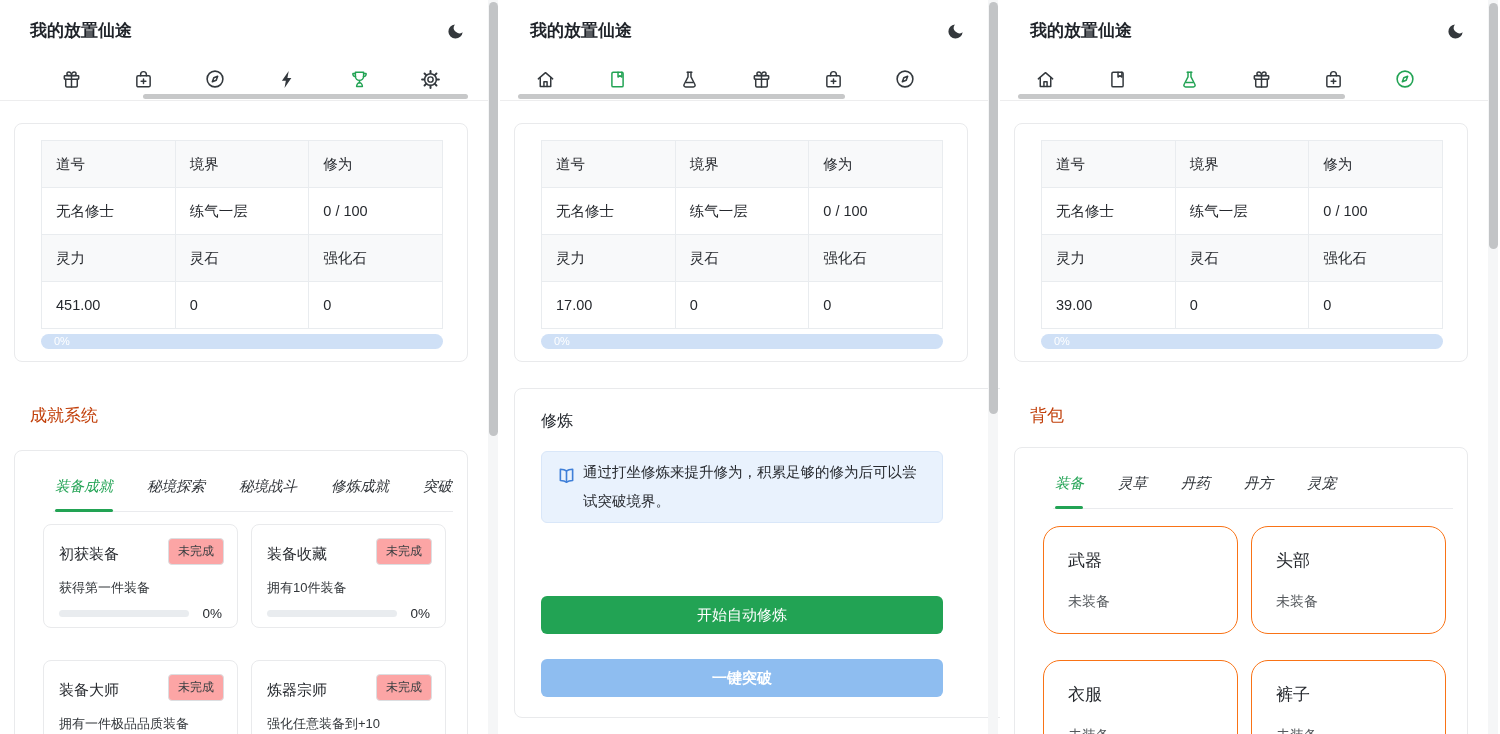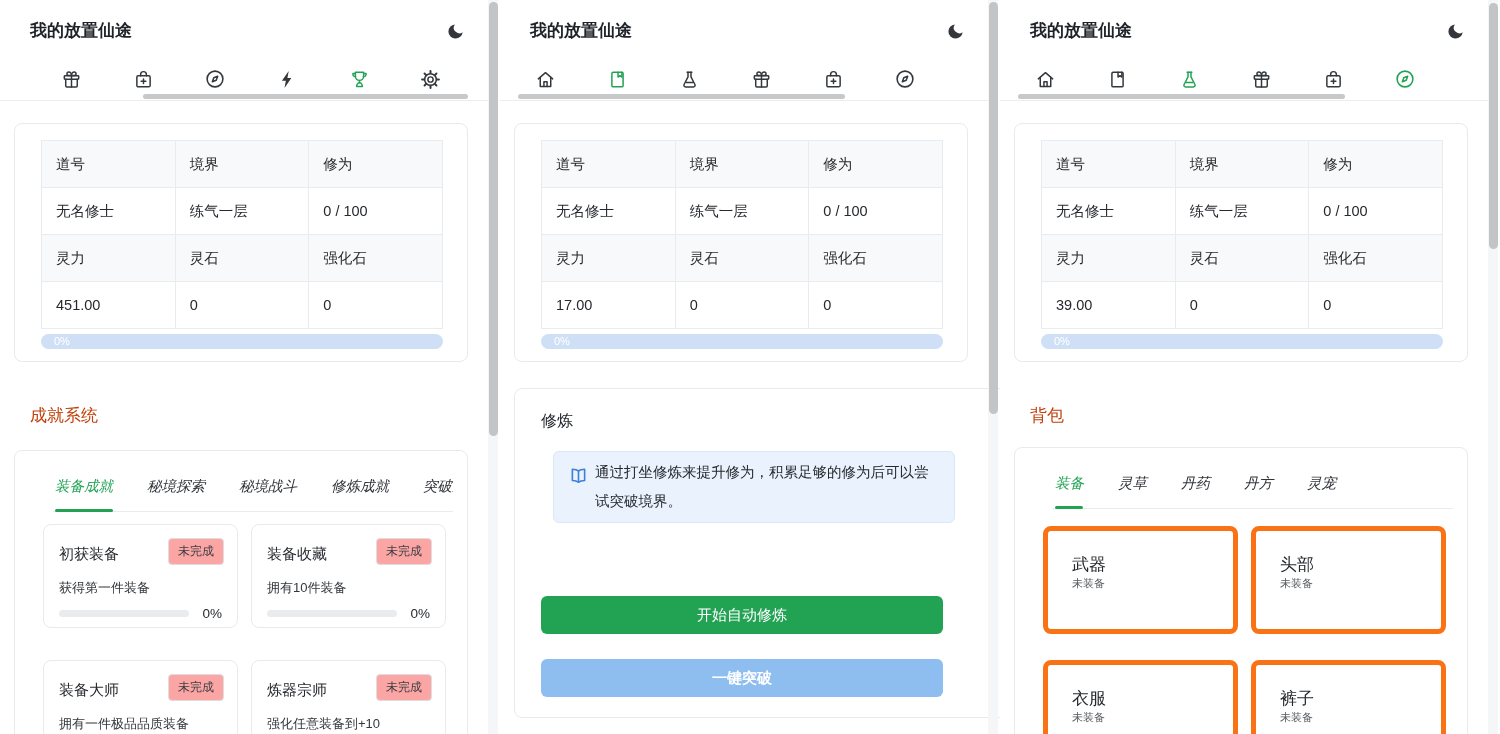--- a/index.html
+++ b/index.html
@@ -44,34 +44,34 @@
   .ach-item{border:1px solid #e9eaec;border-radius:8px;height:104px;box-sizing:border-box;padding:13px 13px 0 15px;position:relative;}
   .ach-name{font-size:15px;font-weight:500;margin-top:7px;color:#26292e;}
   .badge{position:absolute;right:13px;top:13px;border:1px solid #dcdee1;border-radius:4px;font-size:12px;color:#3c4043;padding:4px 9px;background:#fca5a5;}
   .ach-desc{font-size:13px;margin-top:15px;color:#33373b;}
   .ach-prog{display:flex;align-items:center;gap:13px;margin-top:9px;padding-right:2px;}
   .ach-track{flex:1;height:7px;background:#e9ecef;border-radius:4px;}
   .ach-pct{font-size:13.5px;color:#26292e;}
 
   .cult-card{left:14px;top:388px;width:498px;height:330px;}
   .cult-title{position:absolute;left:26px;top:22px;font-size:16px;font-weight:500;color:#1f2329;}
-  .info-box{position:absolute;left:26px;top:62px;width:402px;height:72px;background:#e9f2fd;border:1px solid #d9e7f9;border-radius:6px;box-sizing:border-box;margin-left:12px;}
+  .info-box{position:absolute;left:26px;top:62px;width:402px;height:72px;background:#e9f2fd;border:1px solid #d9e7f9;border-radius:6px;box-sizing:border-box;}
   .info-icon{position:absolute;left:13px;top:13px;}
   .info-text{position:absolute;left:41px;top:6px;right:12px;font-size:14.5px;line-height:29px;color:#26292e;}
   .btn{position:absolute;left:26px;width:402px;height:38px;border-radius:6px;color:#fff;font-size:15px;font-weight:500;
        display:flex;align-items:center;justify-content:center;cursor:pointer;}
   .btn-green{background:#22a354;}
   .btn-blue{background:#8ebdf0;font-weight:bold;}
   .b1{top:148px}.b2{top:207px}.b3{top:270px}
 
   .bag-card{left:14px;top:447px;width:454px;height:380px;}
   .equip-grid{position:absolute;left:28px;top:78px;display:grid;grid-template-columns:195px 195px;column-gap:13px;row-gap:26px;}
-  .equip-item{border:5px solid #f97316;border-radius:8px;height:108px;box-sizing:border-box;padding:22px 24px;}
+  .equip-item{border:1px solid #f97316;border-radius:17px;height:108px;box-sizing:border-box;padding:22px 24px;}
   .equip-name{font-size:17px;font-weight:500;color:#26292e;}
-  .equip-status{font-size:11px;color:#55595d;}
+  .equip-status{font-size:14px;color:#55595d;margin-top:21px;}
 
   .vtrack{position:absolute;left:488px;top:0;width:10px;height:734px;background:#f5f6f7;}
   .vthumb{position:absolute;left:0.5px;width:9px;background:#c2c4c6;border-radius:5px;cursor:pointer;}
   #p1 .vthumb{top:2px;height:434px}
   #p2 .vthumb{top:2px;height:412px}
   #p3 .vthumb{top:3px;height:246px}
 </style>
 </head>
 <body>
 

